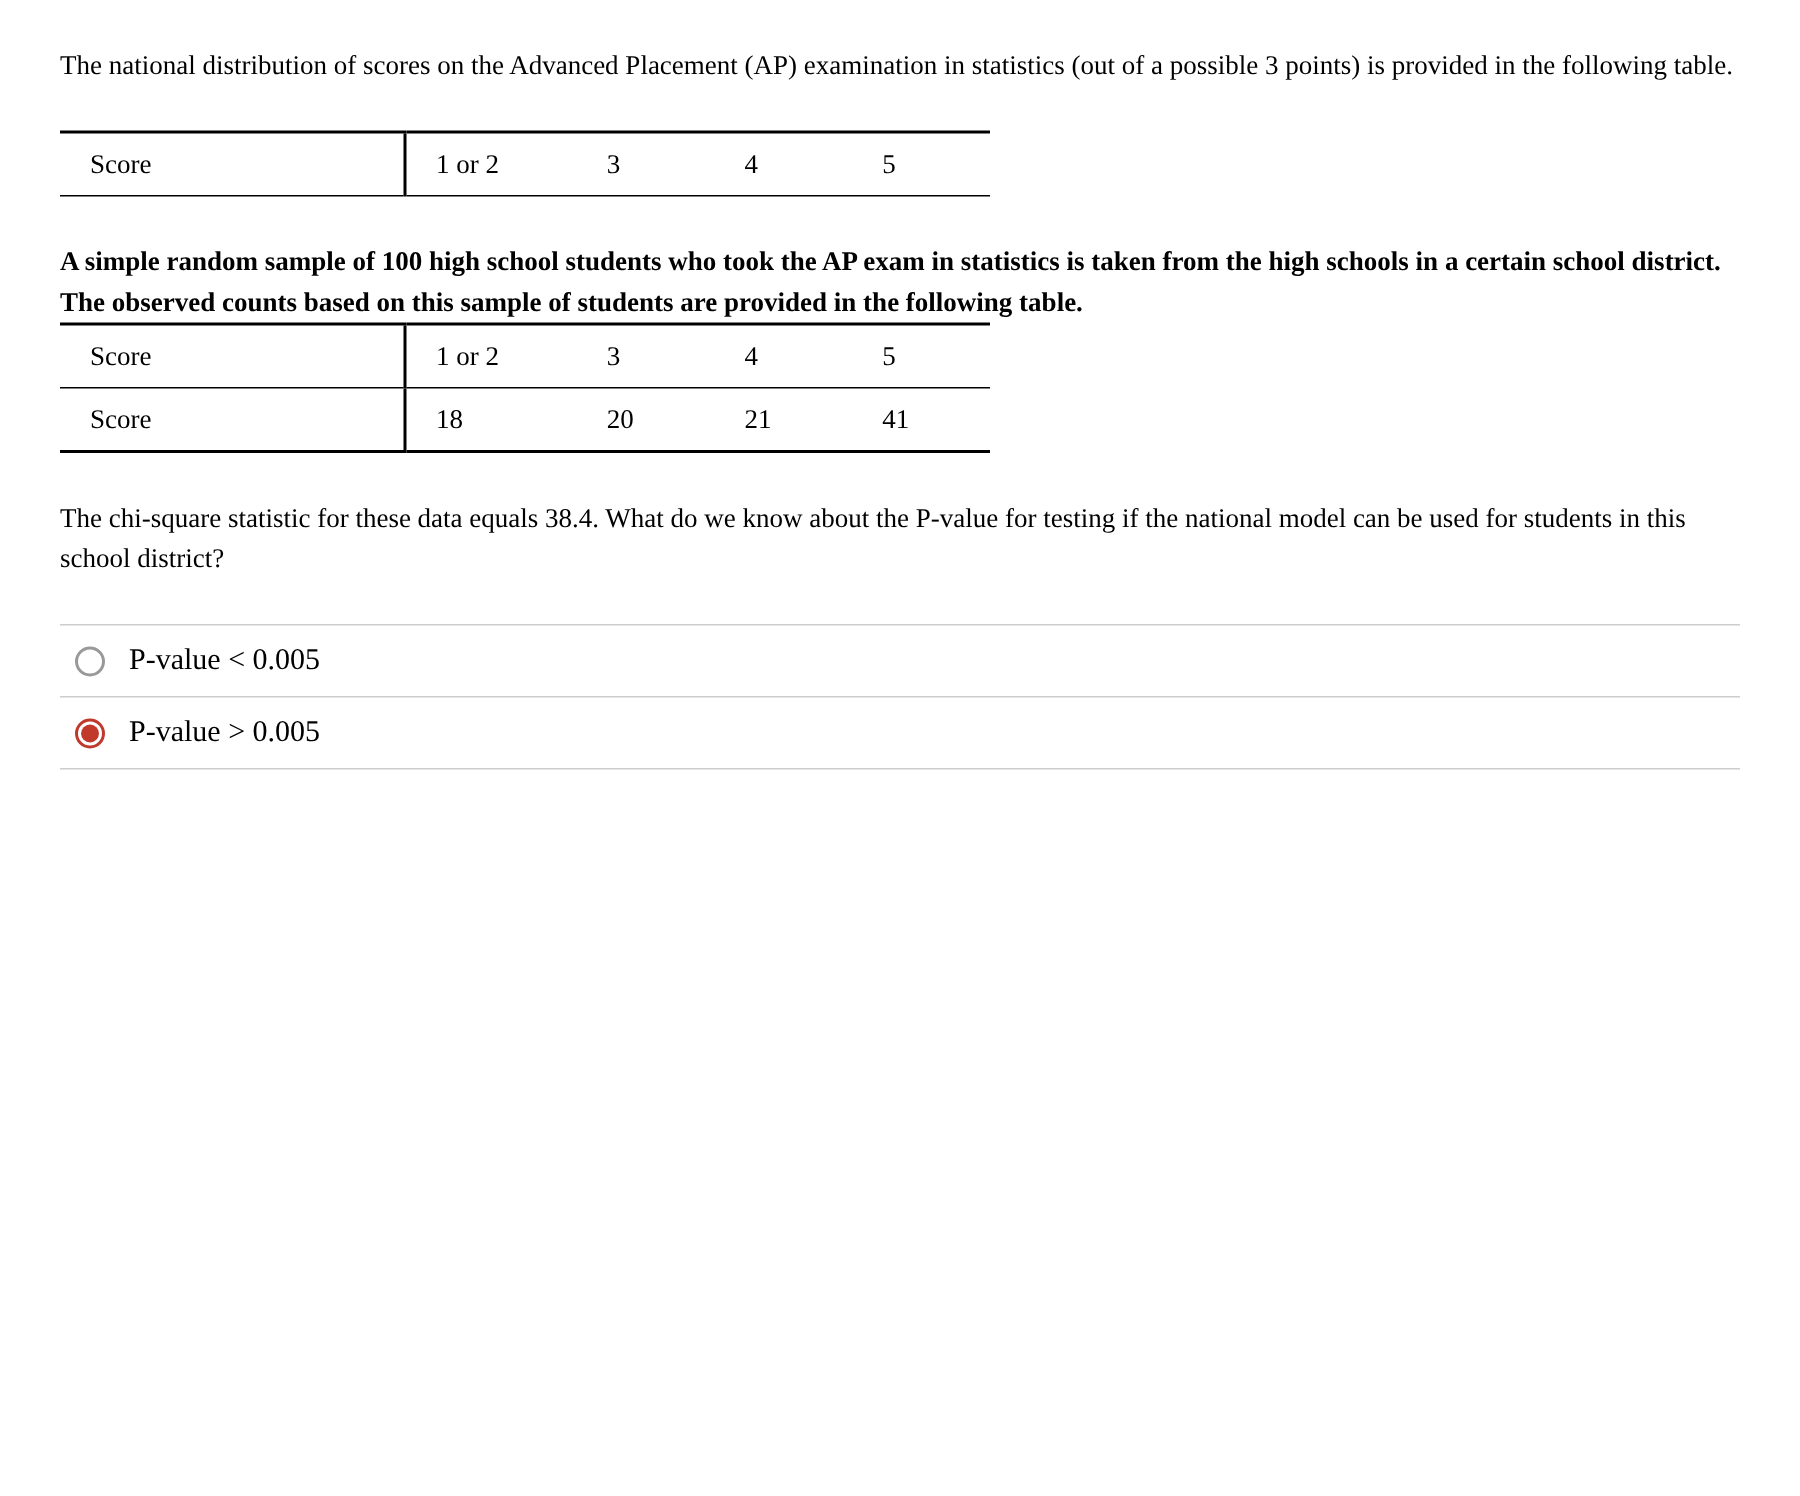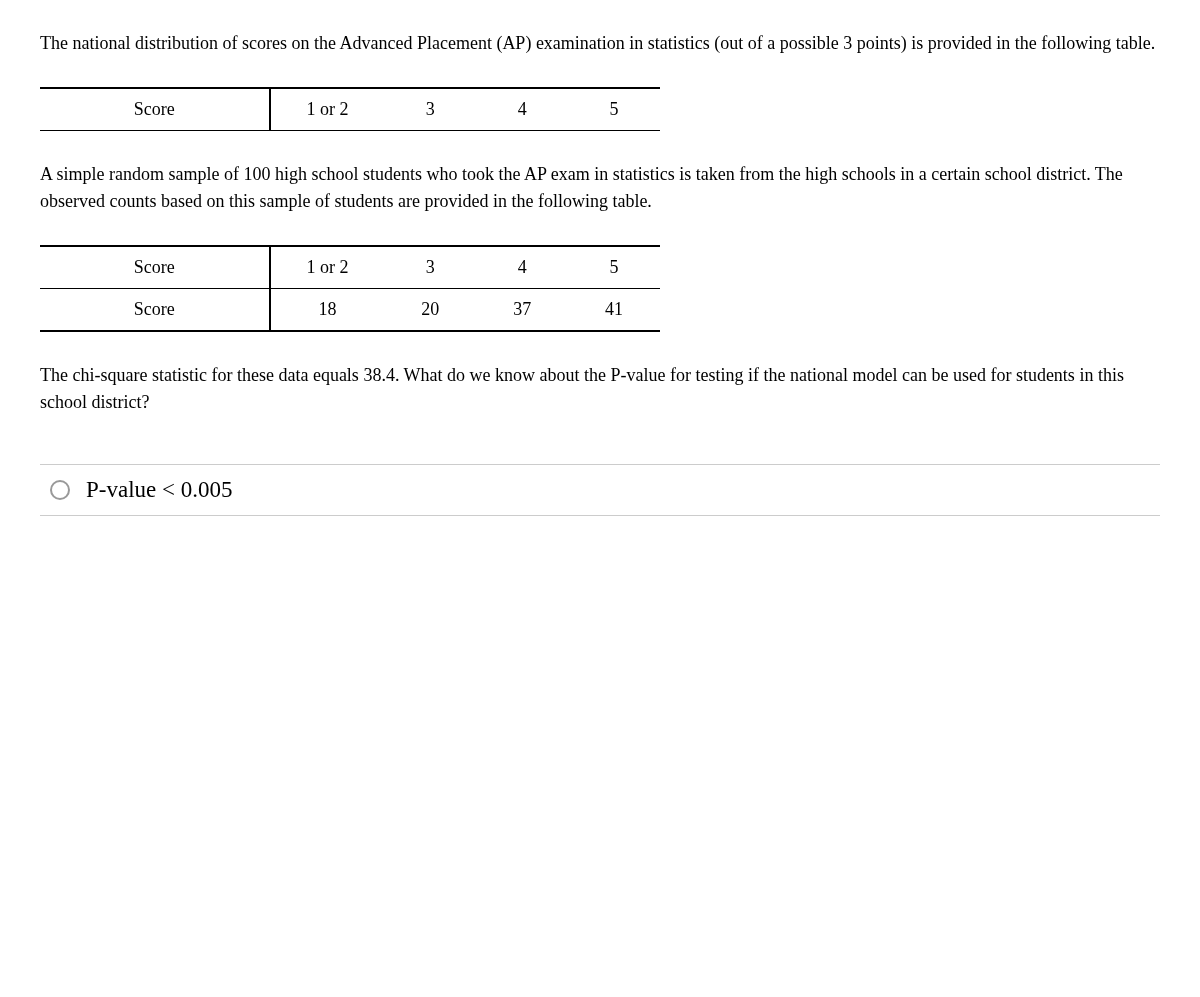--- a/index.html
+++ b/index.html
@@ -21,21 +21,21 @@
     }
     .table-container {
       margin-bottom: 30px;
     }
     table {
       border-collapse: collapse;
       width: 620px;
     }
     table th, table td {
       padding: 10px 20px;
-      text-align: center;
+      text-align: left;
       font-weight: normal;
       font-size: 18px;
     }
     .top-border {
       border-top: 2px solid #000;
     }
     .bottom-border {
       border-bottom: 1px solid #000;
     }
     .table-bottom-border {
@@ -53,25 +53,25 @@
     .col-3 {
       width: 80px;
     }
     .col-4 {
       width: 80px;
     }
     .col-5 {
       width: 80px;
     }
     .middle-text {
-      margin-bottom: 30px;
       line-height: 1.5;
+      font-weight: bold;
     }
     .question-text {
-      margin-bottom: 48px;
+      margin-bottom: 30px;
       line-height: 1.5;
     }
     .options-container {
       width: 100%;
     }
     .option-row {
       display: flex;
       align-items: center;
       padding: 12px 10px;
       border-bottom: 1px solid #ccc;
@@ -95,21 +95,21 @@
       border: 2px solid #c0392b;
     }
     .radio-circle.selected::after {
       content: '';
       width: 12px;
       height: 12px;
       border-radius: 50%;
       background: #c0392b;
     }
     .option-label {
-      font-size: 23px;
+      font-size: 20px;
       font-family: "Times New Roman", Times, serif;
     }
   </style>
 </head>
 <body>
 
 <p class="intro-text">The national distribution of scores on the Advanced Placement (AP) examination in statistics (out of a possible 3 points) is provided in the following table.</p>
 
 <div class="table-container">
   <table>
@@ -134,27 +134,31 @@
         <td class="row-label top-border bottom-border">Score</td>
         <td class="col-1or2 top-border bottom-border left-separator">1 or 2</td>
         <td class="col-3 top-border bottom-border">3</td>
         <td class="col-4 top-border bottom-border">4</td>
         <td class="col-5 top-border bottom-border">5</td>
       </tr>
       <tr>
         <td class="row-label table-bottom-border">Score</td>
         <td class="col-1or2 table-bottom-border left-separator">18</td>
         <td class="col-3 table-bottom-border">20</td>
-        <td class="col-4 table-bottom-border">37</td>
+        <td class="col-4 table-bottom-border">21</td>
         <td class="col-5 table-bottom-border">41</td>
       </tr>
     </tbody>
   </table>
 </div>
 
 <p class="question-text">The chi-square statistic for these data equals 38.4. What do we know about the P-value for testing if the national model can be used for students in this school district?</p>
 
 <div class="options-container">
   <div class="option-row">
     <span class="radio-circle"></span>
     <span class="option-label">P-value &lt; 0.005</span>
   </div>
+  <div class="option-row">
+    <span class="radio-circle selected"></span>
+    <span class="option-label">P-value &gt; 0.005</span>
+  </div>
 </div>
 
 </body></html>

